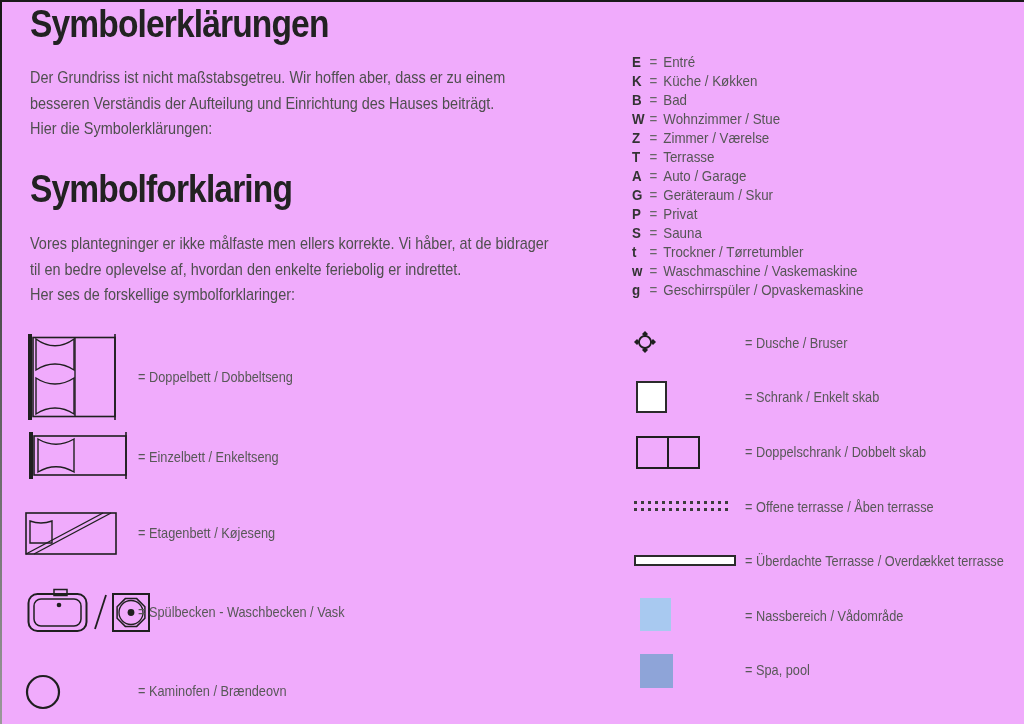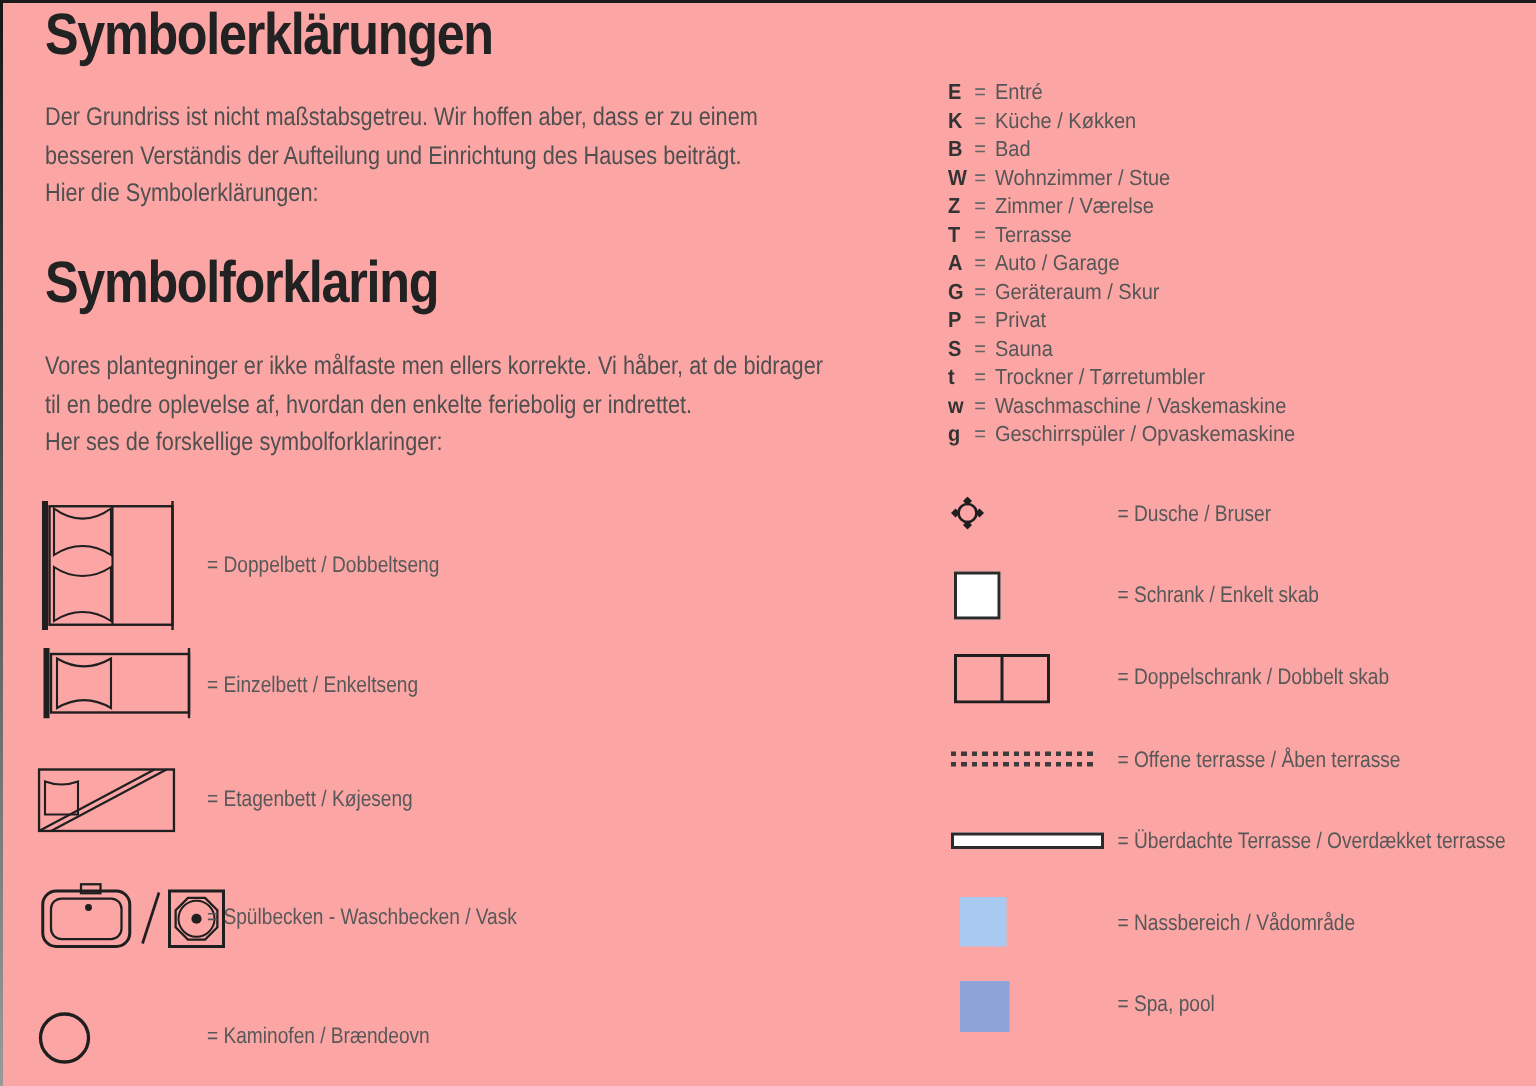--- a/index.html
+++ b/index.html
@@ -1,17 +1,17 @@
 <!DOCTYPE html>
 <html><head>
 <meta charset="utf-8">
 <style>
   html,body{margin:0;padding:0;background:#e8e8e8;}
   .page{
-    position:relative;width:1024px;height:724px;background:#fca5a5;
+    position:relative;width:1024px;height:724px;background:#f0abfc;
     font-family:"Liberation Sans", sans-serif;overflow:hidden;
     border-top:2px solid #1a1a1a;box-sizing:border-box;
   }
   .page::before{content:"";position:absolute;left:0;top:0;width:2px;height:724px;
     background:linear-gradient(#161616,#9a9a9a);}
   .title{
     position:absolute;left:30px;font-size:39px;font-weight:700;color:#222;
     letter-spacing:-1px;white-space:nowrap;transform:scaleX(.86);transform-origin:left top;
     margin:0;line-height:44px;
   }

